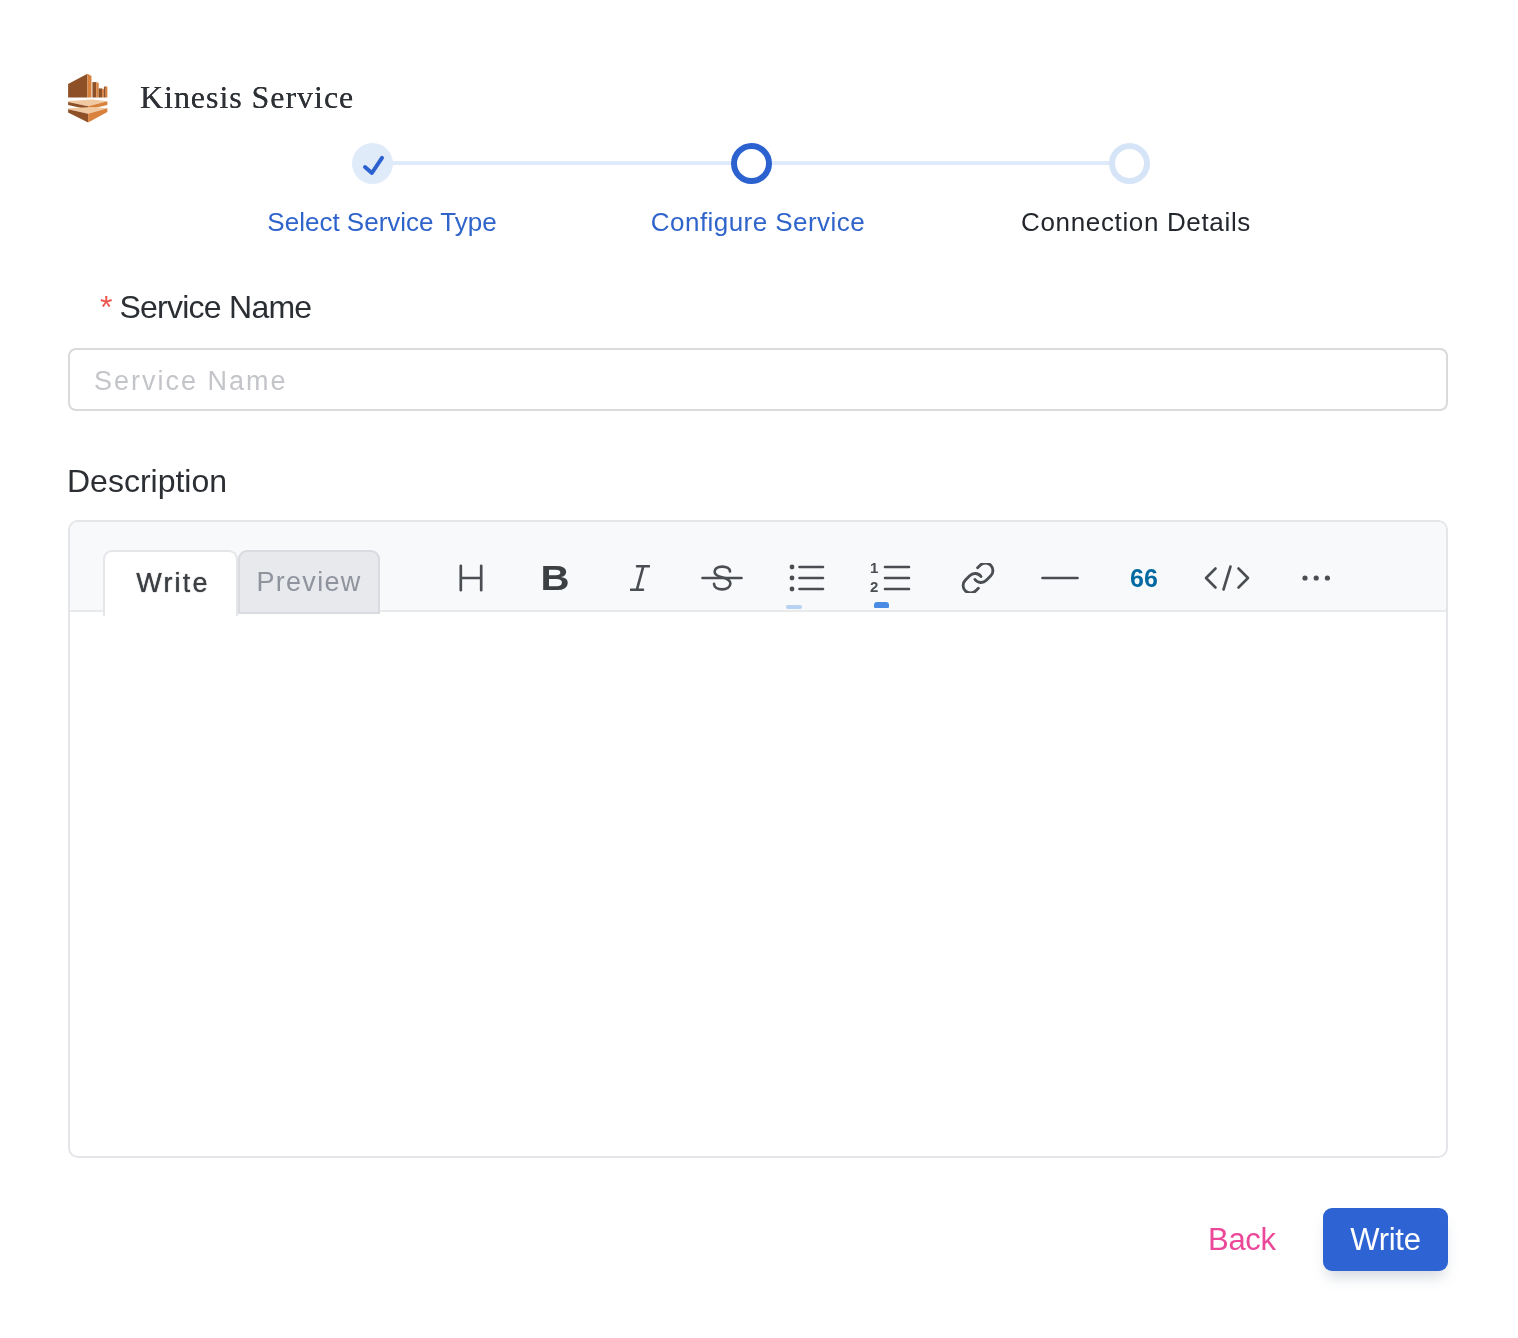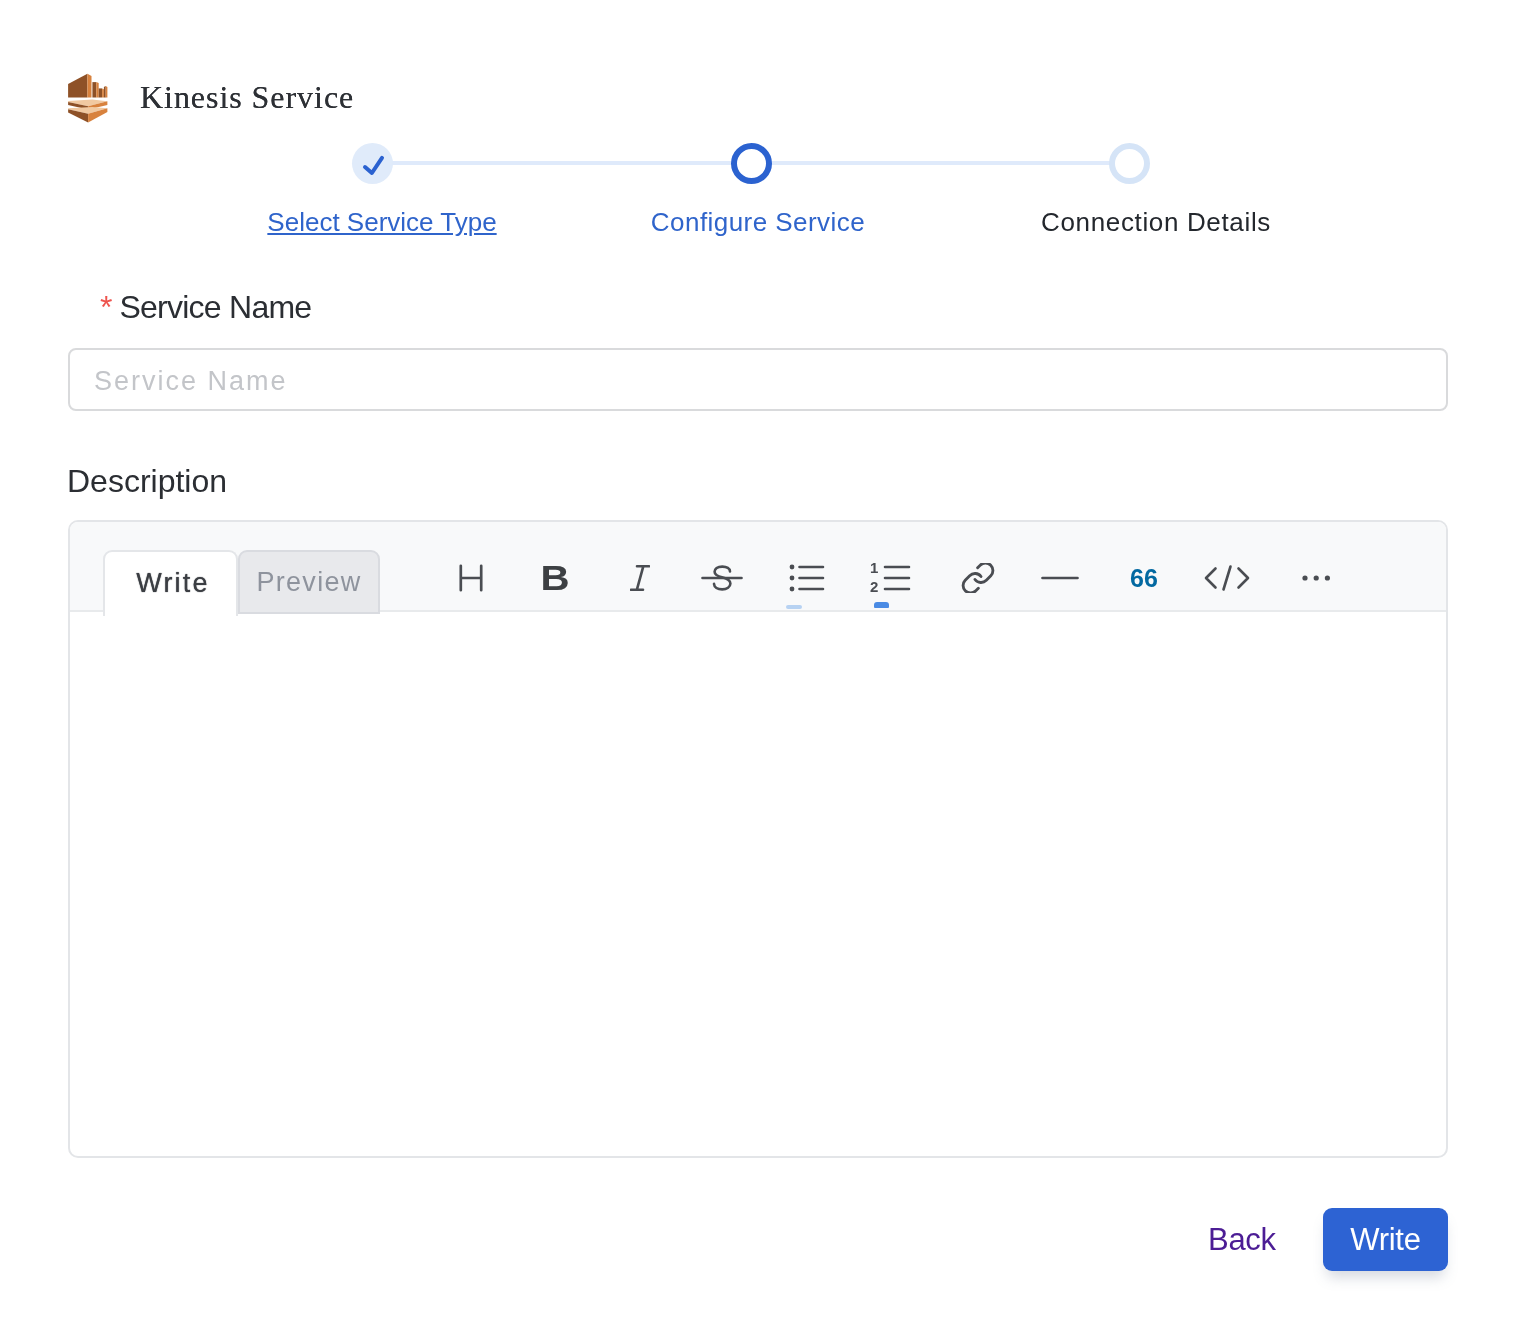--- a/index.html
+++ b/index.html
@@ -7,33 +7,33 @@
 body { font-family:"Liberation Sans", sans-serif; }
 #page { position:relative; width:1518px; height:1338px; background:#fff; overflow:hidden; }
 .abs { position:absolute; }
 .title { left:140px; top:79px; font-size:32px; letter-spacing:0.95px; color:#2d3035; font-weight:500; text-shadow:0 0 0.6px #2d3035;font-family:Liberation Serif, serif; }
 .connector { left:380px; top:161px; width:740px; height:3.5px; background:#dfeafb; }
 .circ { width:41px; height:41px; border-radius:50%; top:142.5px; }
 #c1 { left:351.5px; background:#e0ebfa; }
 #c2 { left:730.5px; background:#fff; border:6px solid #2b62d0; }
 #c3 { left:1108.5px; background:#fff; border:6px solid #d5e4f7; }
 .slabel { top:207px; transform:translateX(-50%); font-size:26px; color:#2f64cb; white-space:nowrap; }
-.slabel.dark { color:#23272d;margin-left:20px; }
+.slabel.dark { color:#23272d; }
 .flabel { font-size:32px; color:#2b2e33; }
 .star { color:#ee544e; margin-right:7px; }
 .input { left:68px; top:348px; width:1380px; height:63px; border:2px solid #d9dadc; border-radius:8px; }
 .input .ph { position:absolute; left:24px; top:0; line-height:62px; font-size:27px; letter-spacing:2.0px; color:#c3c5c9; }
 #editor { left:68px; top:520px; width:1380px; height:638px; border:2px solid #e3e5e8; border-radius:10px; background:#fff; }
 #toolbar { position:absolute; left:0; top:0; width:100%; height:90px; background:#f8f9fa; border-bottom:2px solid #e8eaec; border-radius:8px 8px 0 0; }
 .tab { position:absolute; text-align:center; border-radius:9px 9px 0 0; font-size:27px; }
 #tabw { left:33px; top:28px; width:135px; height:66px; background:#fff; border:2px solid #e4e6e9; border-bottom:none; color:#3b3e43; font-weight:400; text-shadow:0 0 1.1px #3b3e43; letter-spacing:2.2px; text-indent:5px; line-height:63px; z-index:3; }
 #tabp { left:168px; top:28px; width:142px; height:64px; background:#e8e9ec; border:2px solid #d9dbe0; color:#8e939d; letter-spacing:1.3px; line-height:61px; z-index:2; }
 .ticon { position:absolute; top:55.5px; transform:translate(-50%,-50%); }
 .edph { position:absolute; left:50px; top:133px; font-size:30px; letter-spacing:0.85px; color:#6b7280; }
-.back { left:1208px; top:1222px; font-size:31px; color:#4c1d95; letter-spacing:-0.3px; }
+.back { left:1208px; top:1222px; font-size:31px; color:#ec4899; letter-spacing:-0.3px; }
 .next { left:1323px; top:1208px; width:125px; height:63px; background:#2d63d3; border-radius:9px; color:#fff; font-size:31px; text-align:center; line-height:63px; letter-spacing:-0.3px; box-shadow:0 10px 14px -4px rgba(100,116,139,0.28); }
 </style>
 </head>
 <body>
 <div id="page">
 
   <svg class="abs" style="left:64px; top:70px;" width="48" height="58" viewBox="0 0 48 58">
     <polygon points="4.1,13.9 23.4,3.8 23.4,27.5 4.1,27.5" fill="#8E5127"></polygon>
     <polygon points="23.4,3.8 27.5,6.1 27.5,27.5 23.4,27.5" fill="#D8823E"></polygon>
     <polygon points="28.4,12.1 32.3,12.1 32.3,27.5 28.4,27.5" fill="#8E5127"></polygon>
@@ -52,21 +52,21 @@
   <div class="abs title">Kinesis Service</div>
 
   <div class="abs connector"></div>
   <div class="abs circ" id="c1">
     <svg width="41" height="41" viewBox="0 0 41 41">
         <path d="M13 24 L19.9 30 L30 14.9" fill="none" stroke="#2b62d0" stroke-width="4" stroke-linecap="round" stroke-linejoin="round"></path>
       </svg>
   </div>
   <div class="abs circ" id="c2"></div>
   <div class="abs circ" id="c3"></div>
-  <div class="abs slabel" style="left:382px;text-decoration:underline;">Select Service Type</div>
+  <div class="abs slabel" style="left:382px;">Select Service Type</div>
   <div class="abs slabel" style="left:758px; letter-spacing:0.45px;">Configure Service</div>
   <div class="abs slabel dark" style="left:1136px; letter-spacing:0.65px;">Connection Details</div>
 
   <div class="abs flabel" style="left:68px; top:289px;margin-left:32px;"><span class="star">*</span><span style="letter-spacing:-0.75px;">Service Name</span></div>
   <div class="abs input">
       <span class="ph">Service Name</span>
     </div>
 
   <div class="abs flabel" style="left:67px; top:463px;">Description</div>
 

